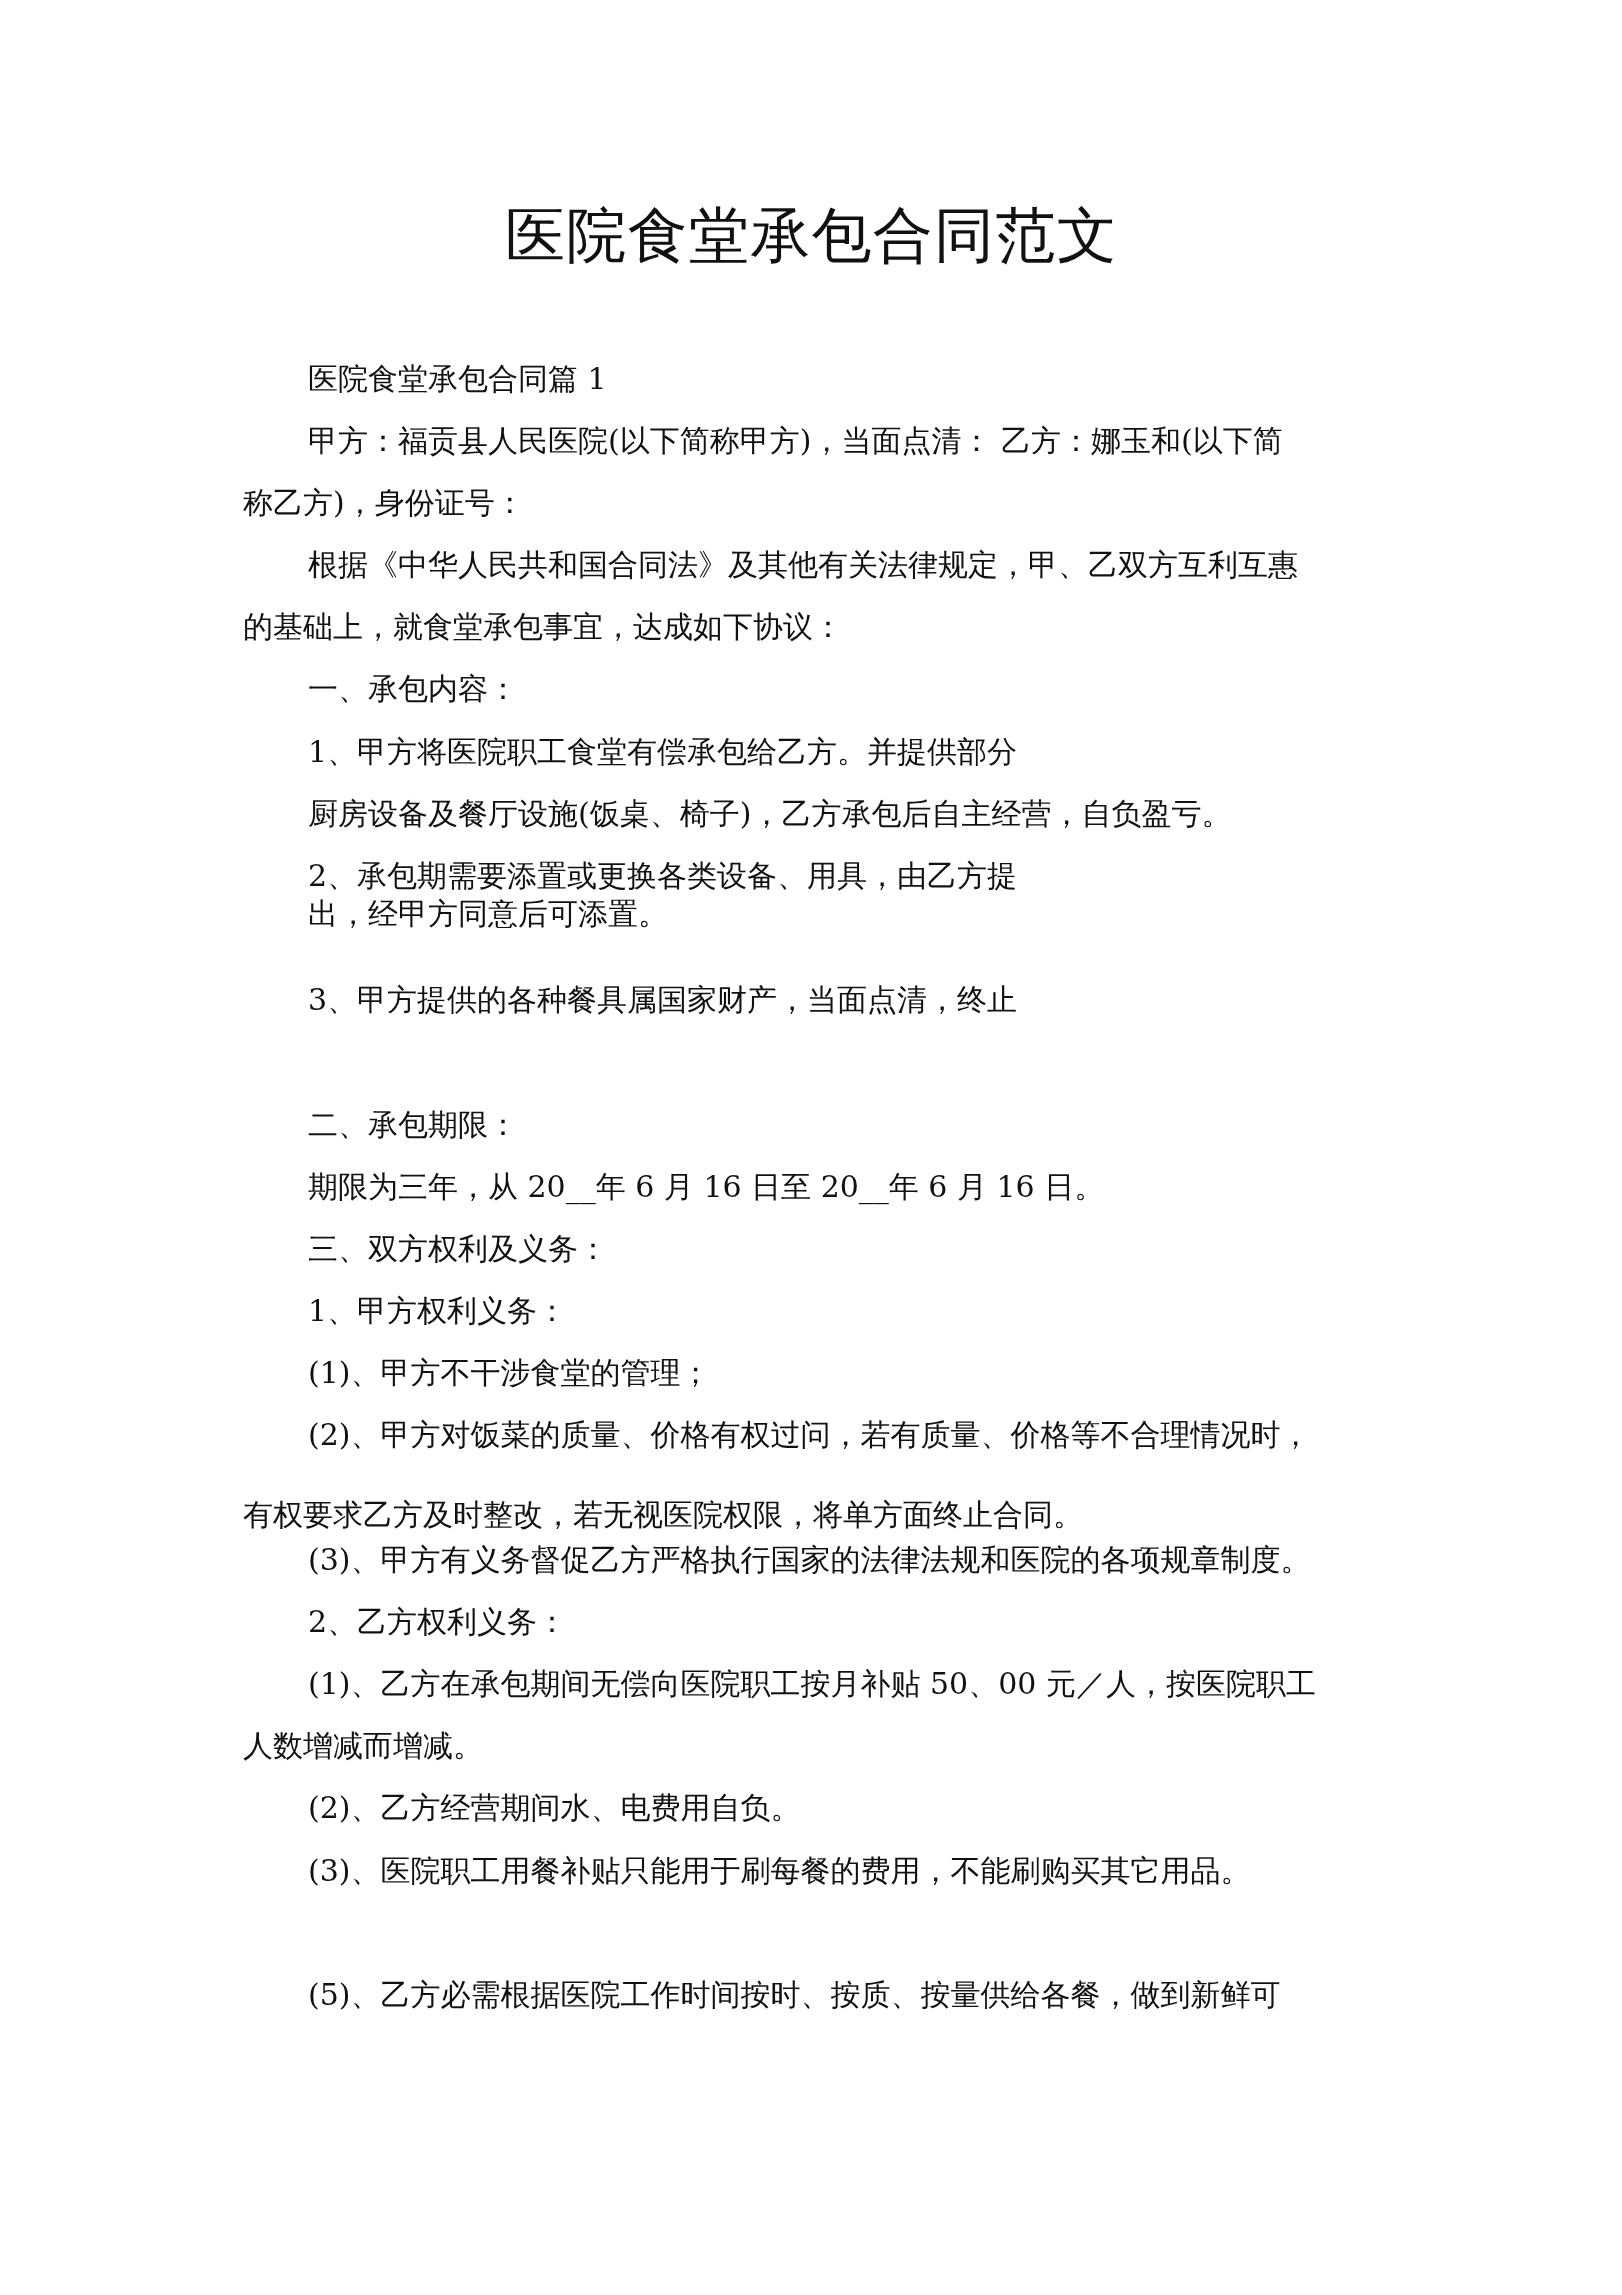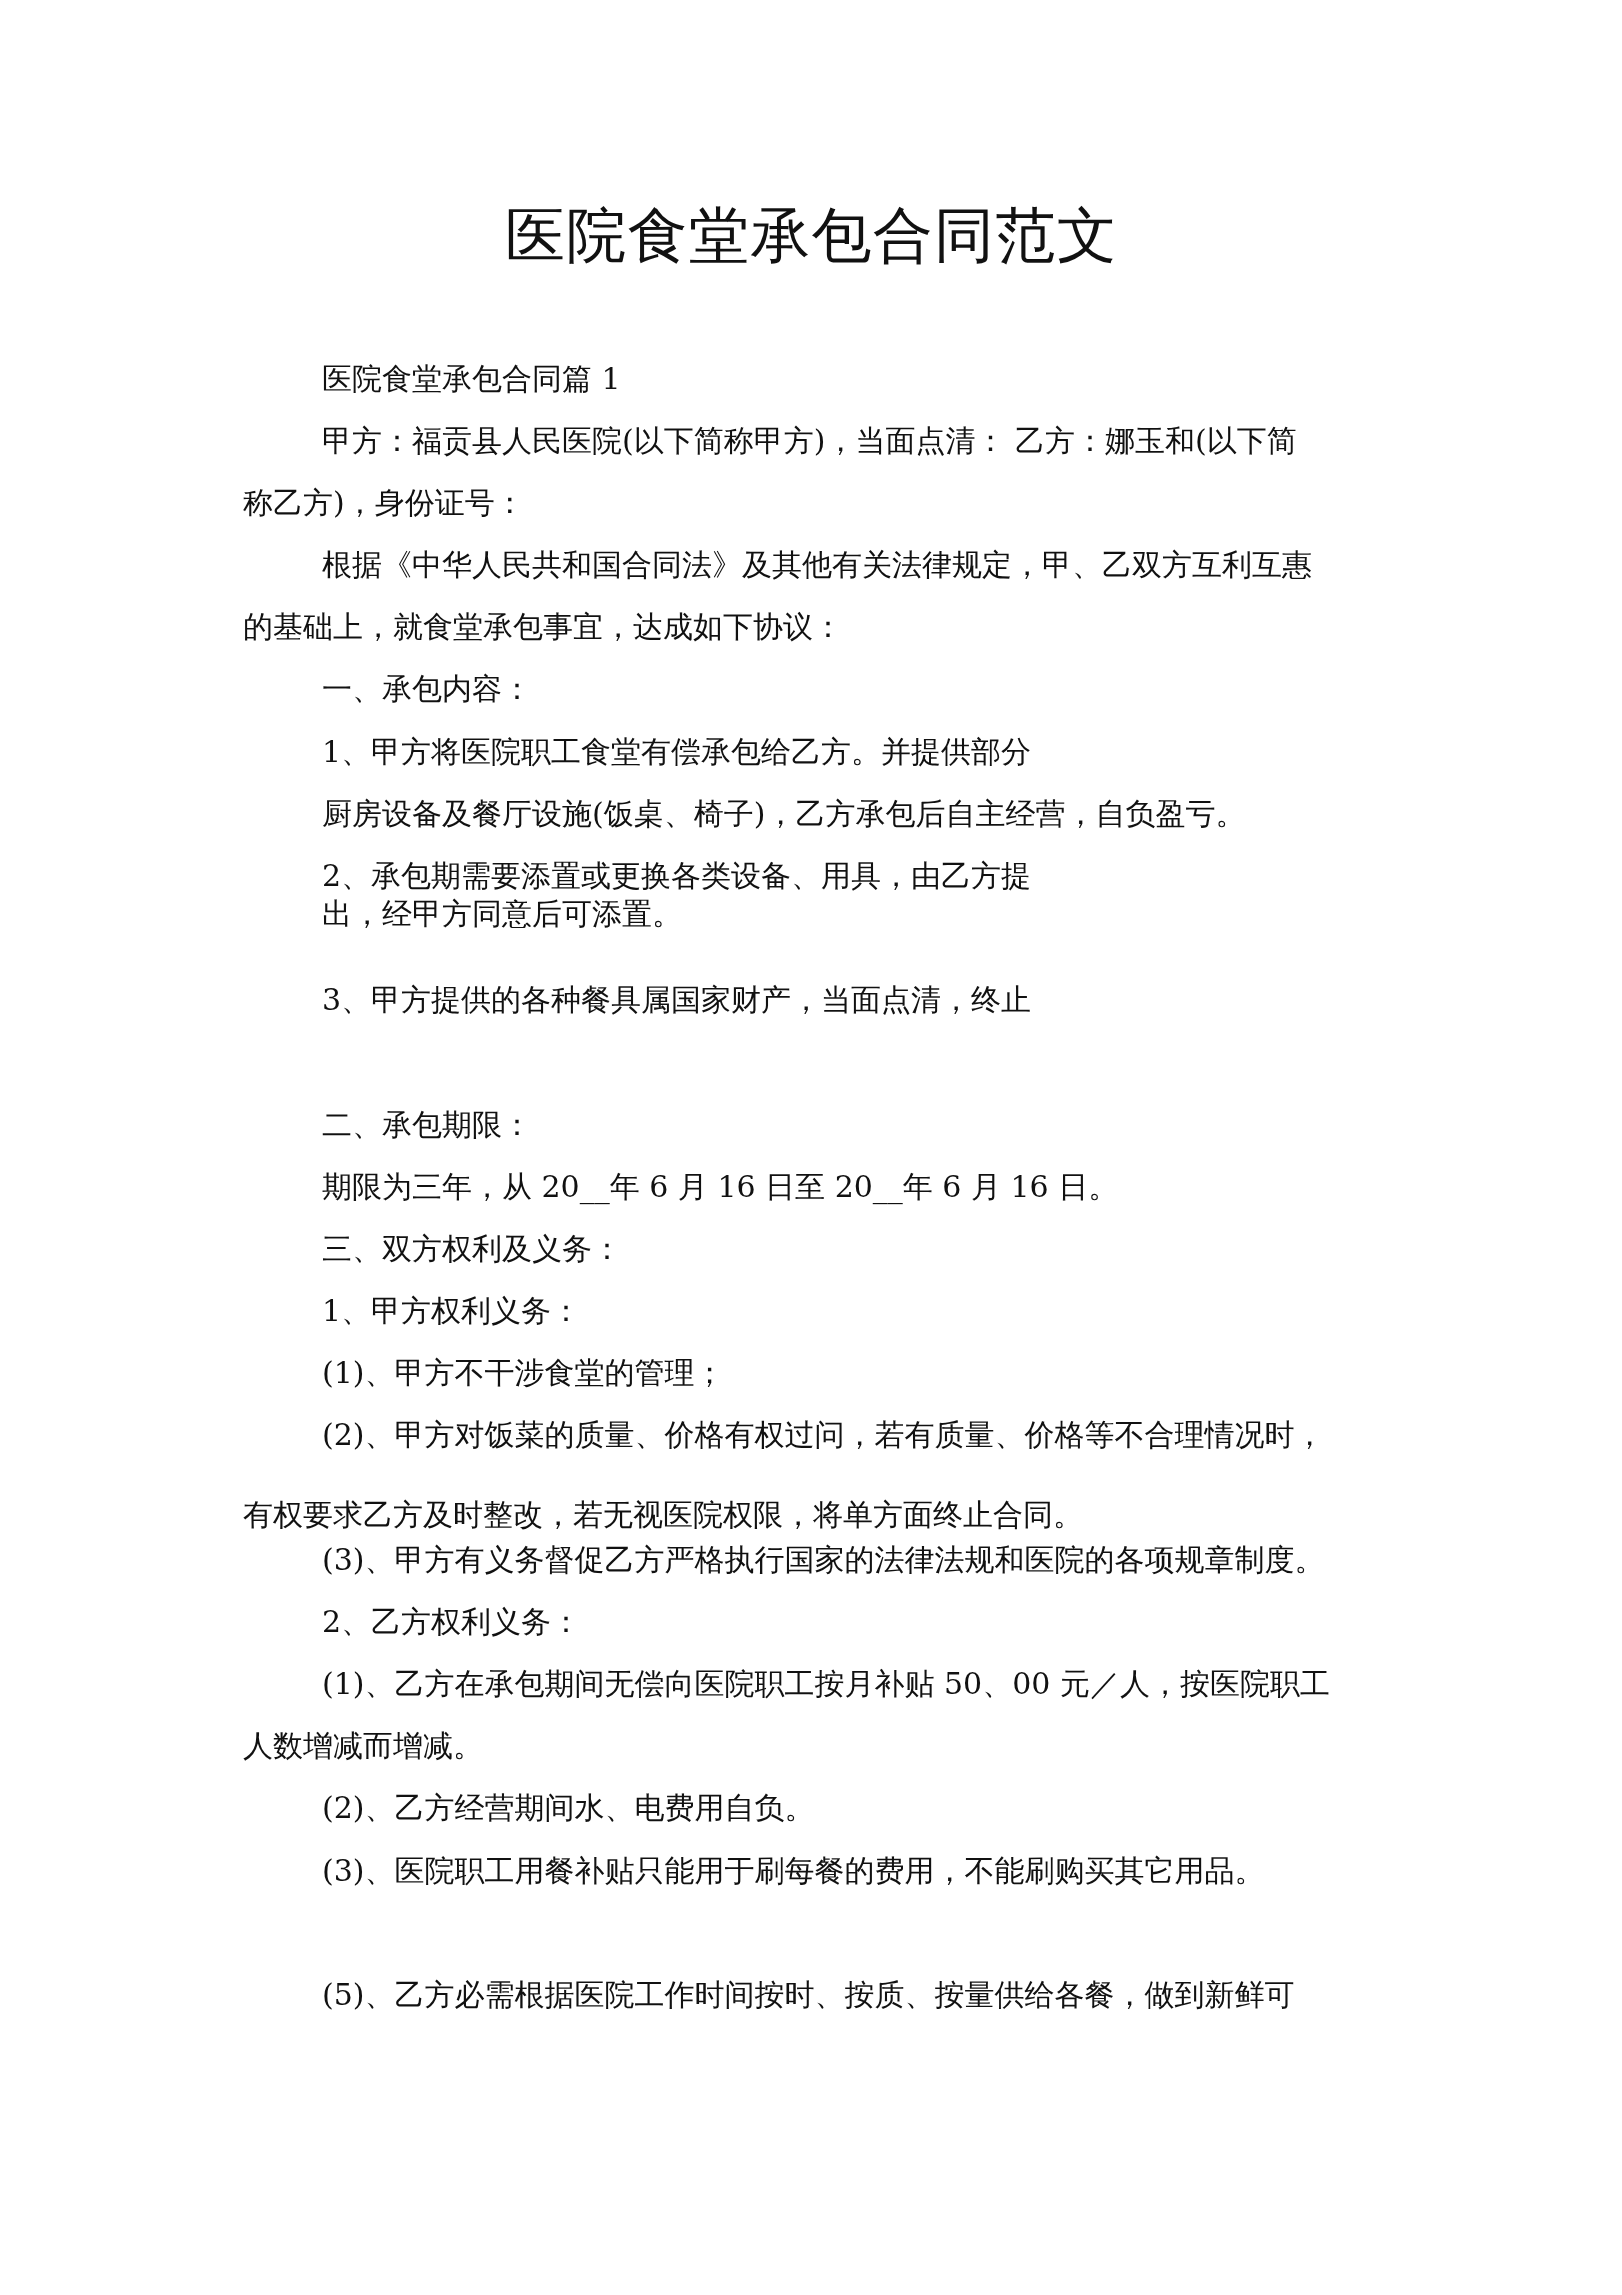--- a/index.html
+++ b/index.html
@@ -8,21 +8,21 @@
   .title {
     position: absolute; left: 0; top: 196px; width: 1623px; text-align: center;
     font-family: "DejaVu Serif", "Liberation Serif", serif; font-size: 60px; color: #111;
     letter-spacing: 1.3px; line-height: 79px;
   }
   .line {
     position: absolute; left: 243px; width: 1152px;
     font-family: "DejaVu Serif", "Liberation Serif", serif; font-size: 30px; color: #111;
     line-height: 39px; white-space: nowrap;
   }
-  .indent { left: 308px; margin-left: 14px; }
+  .indent { left: 308px; }
 </style>
 </head>
 <body>
 
 <div class="page">
   <div class="title">医院食堂承包合同范文</div>
 
   <div class="line indent" style="top:359px">医院食堂承包合同篇 1</div>
   <div class="line indent" style="top:421px">甲方：福贡县人民医院(以下简称甲方)，当面点清：  乙方：娜玉和(以下简</div>
   <div class="line" style="top:483px">称乙方)，身份证号：</div>

